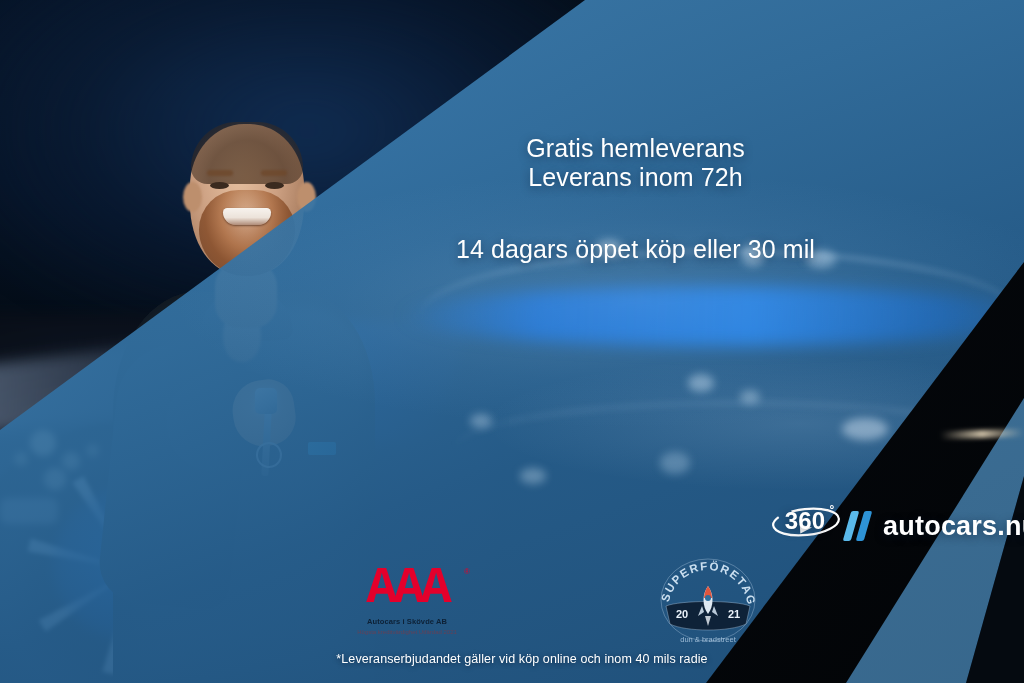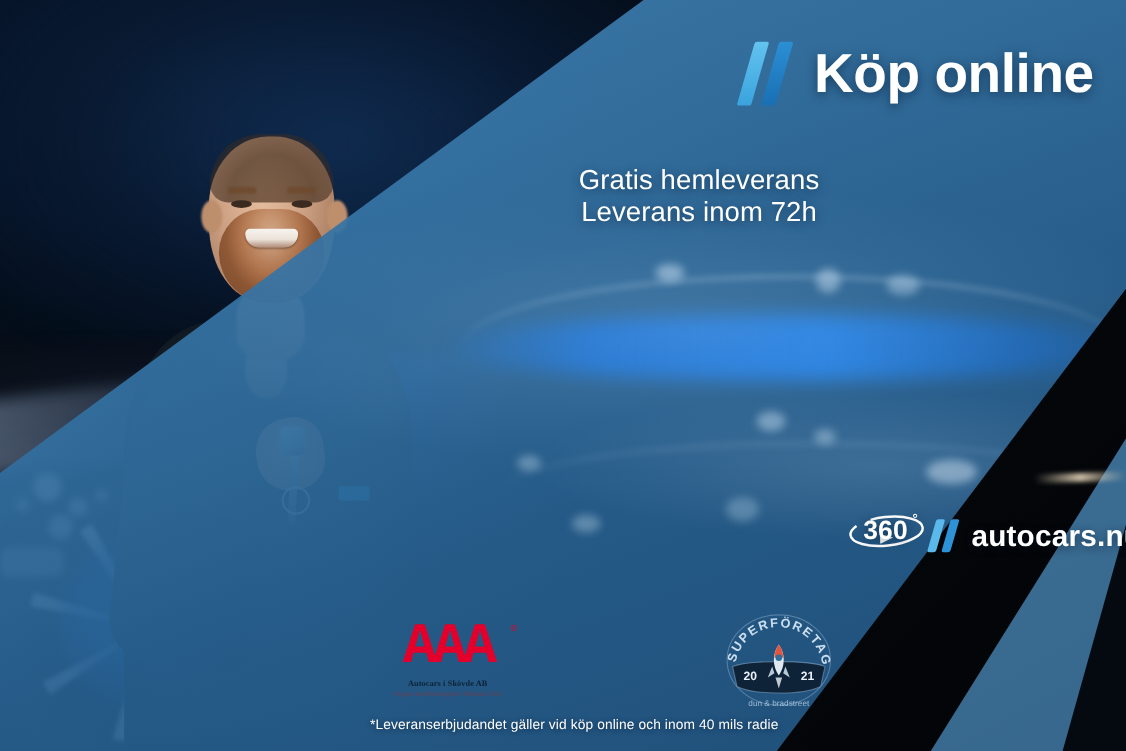--- a/index.html
+++ b/index.html
@@ -232,21 +232,21 @@
     transform:skewX(-16deg);display:block;
   }
   .slashmark i.s1{left:2px;background:linear-gradient(180deg,#63c3f0,#3aa3dd);}
   .slashmark i.s2{left:24px;background:linear-gradient(180deg,#2b8fd4,#1a6fb3);}
   .headline{
     font-size:50px;font-weight:700;color:#ffffff;letter-spacing:-.4px;
     text-shadow:0 2px 10px rgba(4,24,48,.55);white-space:nowrap;
   }
 
   .benefits{
-    position:absolute;left:0;top:144px;width:879px;
+    position:absolute;left:0;top:128px;width:879px;
   }
   .benefit{
     text-align:center;color:#fff;font-size:25px;font-weight:400;
     letter-spacing:.1px;text-shadow:0 2px 9px rgba(4,22,44,.5);
     padding-left:392px;
   }
   .b0{margin-top:6px;}
   .b1{}
   .b2{margin-top:43px;}
   .b3{margin-top:43px;}
@@ -254,21 +254,21 @@
 
   .cta{
     position:absolute;left:0;top:462px;width:1024px;padding-left:392px;
     text-align:center;color:#fff;
   }
   .cta-line1{
     display:inline-flex;align-items:center;gap:10px;
     font-size:23px;font-weight:700;letter-spacing:.1px;
     text-shadow:0 2px 8px rgba(4,22,44,.5);
   }
-  .badge360{position:relative;width:72px;height:40px;display:inline-block;vertical-align:middle;}
+  .badge360{position:relative;width:72px;height:40px;display:inline-block;vertical-align:middle;margin-top:39px;}
   .badge360 svg{position:absolute;left:0;top:0;}
   .cta-line2{
     margin-top:5px;display:inline-flex;align-items:center;gap:9px;
     font-size:27px;font-weight:700;letter-spacing:.2px;
     text-shadow:0 2px 8px rgba(4,22,44,.5);
   }
   .slashmark-sm{display:inline-block;width:28px;height:30px;position:relative;}
   .slashmark-sm i{position:absolute;top:0;width:8px;height:30px;border-radius:2px;transform:skewX(-16deg);}
   .slashmark-sm i.s1{left:1px;background:#5ab9ea;}
   .slashmark-sm i.s2{left:14px;background:#2e93d6;}
@@ -279,21 +279,21 @@
     display:flex;align-items:center;justify-content:space-between;
   }
   .aaa{position:relative;width:134px;text-align:center;}
   .aaa-mark{
     font-size:52px;font-weight:700;color:#e4002b;letter-spacing:-4px;
     line-height:1;font-family:Liberation Mono, monospace;
   }
   .aaa-reg{
     position:absolute;right:4px;top:4px;font-size:8px;color:#e4002b;
   }
-  .aaa-sub{font-size:7.5px;color:#0d2136;font-weight:700;margin-top:2px;letter-spacing:.1px;font-family:Liberation Serif, serif;}
+  .aaa-sub{font-size:7.5px;color:#0d2136;font-weight:700;margin-top:2px;letter-spacing:.1px;}
   .aaa-sub2{font-size:6px;color:#7a3a48;margin-top:2px;line-height:1.35;opacity:.75;}
 
   .superf{position:relative;width:104px;height:92px;}
   .uc{position:relative;width:86px;height:86px;}
 
   .footnote{
     position:absolute;left:0;top:652px;width:1024px;text-align:center;
     color:#ffffff;font-size:12.5px;font-weight:400;letter-spacing:.1px;
     text-shadow:0 1px 5px rgba(4,20,40,.6);
     padding-left:10px;
@@ -367,31 +367,25 @@
   <div class="panel-bokeh" style="left:520px;top:468px;width:26px;height:16px;background:rgba(220,238,252,.32);"></div>
   <div class="panel-bokeh" style="left:660px;top:452px;width:30px;height:22px;background:rgba(200,226,246,.3);"></div>
 
   <div class="slash-dark-a"></div>
   <div class="slash-blue"></div>
   <div class="slash-dark-tail"></div>
   <div class="glint"></div>
 
   <div class="content">
 
-    <div class="headline-row">
-      <span class="slashmark">
-        <i class="s1"></i>
-          <i class="s2"></i>
-      </span>
-      <span class="headline">Köp online</span>
-    </div>
 
     <div class="benefits">
       <div class="benefit b0">Gratis hemleverans</div>
       <div class="benefit b1">Leverans inom 72h</div>
+      <div class="benefit b2">14 dagars öppet köp eller 30 mil</div>
     </div>
 
     <div class="cta">
       <div class="cta-line1">
         <span class="badge360">
           <svg width="72" height="40" viewBox="0 0 72 40" aria-hidden="true">
             <ellipse cx="36" cy="21" rx="33" ry="13" fill="none" stroke="#ffffff" stroke-width="2.2" stroke-dasharray="86 14" transform="rotate(-6 36 21)"></ellipse>
             <polygon points="30,32 42,27 30,23" fill="#ffffff" transform="rotate(-4 36 27)"></polygon>
             <text x="35" y="28" text-anchor="middle" font-family="Liberation Sans, sans-serif" font-size="24" font-weight="700" fill="#ffffff">360</text>
             <text x="62" y="13" text-anchor="middle" font-family="Liberation Sans, sans-serif" font-size="12" font-weight="700" fill="#ffffff">°</text>

